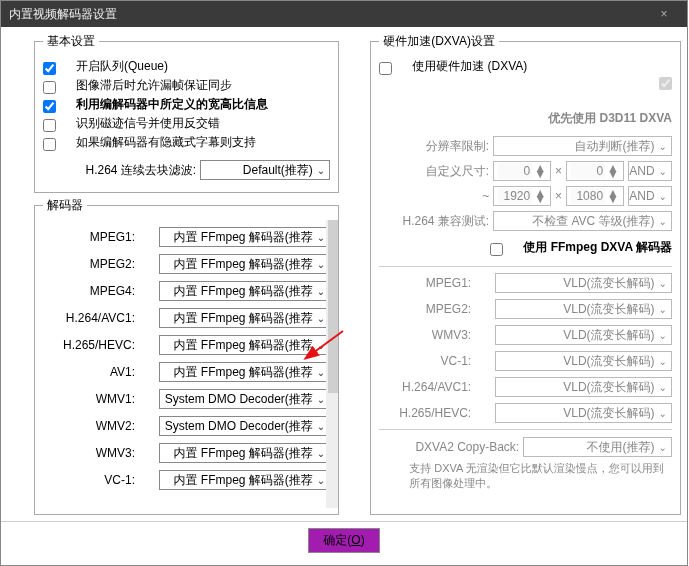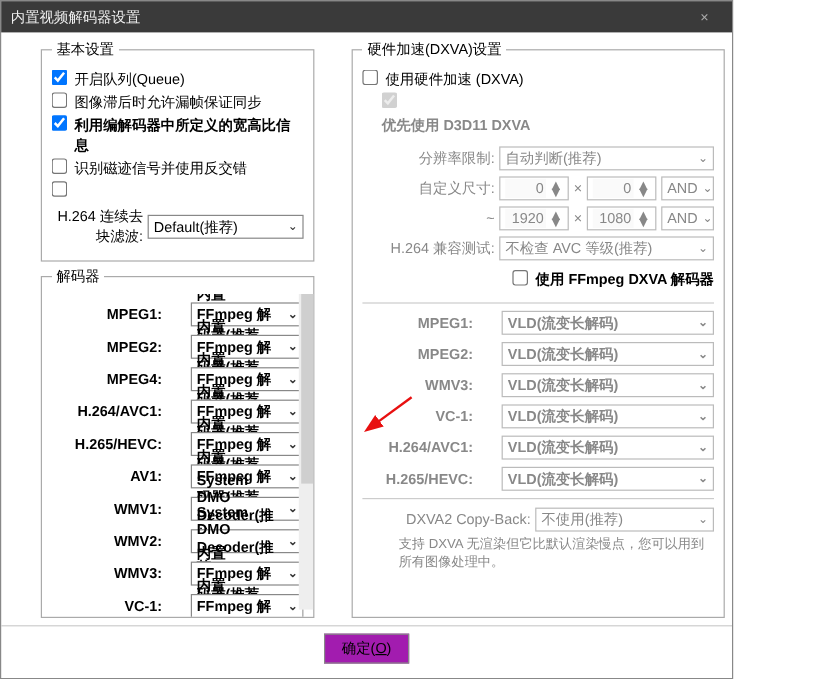--- a/index.html
+++ b/index.html
@@ -1,41 +1,41 @@
 <!DOCTYPE html>
 <html><head>
 <meta charset="utf-8">
 <style>
   * { box-sizing: border-box; font-family: "Microsoft YaHei", Arial, sans-serif; font-size: 12px; }
   body { margin: 0; background: #fff; }
-  .window { width: 611px; height: 566px; background: #fff; border: 1px solid #888; position: relative; }
+  .window { width: 688px; height: 566px; background: #fff; border: 1px solid #888; position: relative; }
   .titlebar { height: 26px; background: #3a3a3a; color: #eee; display: flex; align-items: center; padding: 0 8px; }
   .titlebar .ttl { flex: 1; }
   .titlebar .close { width: 30px; text-align: center; color: #aaa; cursor: pointer; }
   .body { display: flex; padding: 6px; gap: 4px; height: 494px; }
   .col { flex: 1; display: flex; flex-direction: column; gap: 4px; margin-left: 27px; }
   fieldset { border: 1px solid #aaa; margin: 0; padding: 6px 8px 8px 8px; }
   legend { padding: 0 4px; }
   .row { display: flex; align-items: center; gap: 4px; margin: 3px 0; min-height: 22px; }
-  .cb { display: flex; align-items: flex-start; gap: 6px; margin: 2px 0; }
+  .cb { display: flex; align-items: flex-end; gap: 20px; margin: 2px 0; }
   .cb input { margin: 0; }
   .bold { font-weight: bold; }
   .lbl-r { text-align: right; flex-shrink: 0; }
   select, .sel, .numinput { border: 1px solid #888; background: #fff; height: 20px; padding: 0 4px; font-size: 12px; }
-  .sel { display: flex; align-items: center; justify-content: space-between; gap: 4px; cursor: pointer; }
+  .sel { display: flex; align-items: center; justify-content: flex-end; gap: 4px; cursor: pointer; }
   .sel .car { color: #333; font-size: 10px; }
   .numinput { display: flex; align-items: center; }
   .numinput input { border: none; width: 34px; text-align: right; outline: none; font-size: 12px; }
   .spin { display: flex; flex-direction: column; line-height: 6px; font-size: 7px; color: #555; margin-left: 2px; }
   .spin span { cursor: pointer; }
   .grey, .grey * { color: #888 !important; }
   .grey .sel, .grey .numinput, .grey select { border-color: #bbb; }
   .decoders { flex: 1; overflow: hidden; position: relative; }
   .dec-list { overflow: hidden; }
-  .dec-row { display: flex; align-items: center; gap: 24px; margin: 7px 0; font-weight: bold; }
+  .dec-row { display: flex; align-items: center; gap: 24px; margin: 7px 0; }
   .dec-row .dn { width: 92px; text-align: right; }
   .dec-row .sel { flex: 1; }
   .footer { height: 38px; display: flex; align-items: center; justify-content: center; gap: 8px; border-top: 1px solid #ccc; }
   .btn { border: 1px solid #888; background: #a21caf; padding: 3px 14px; cursor: pointer; }
   .btn u { text-decoration: underline; }
   .hint { color: #888; font-size: 11px; line-height: 1.4; margin-top: 2px; }
   .dvxa-list .dec-row { margin: 6px 0; }
   .indent { margin-left: 16px; flex-direction: column; }
   .scrollbar-fake { position:absolute; right:-2px; top:6px; bottom:6px; width:14px; background:#eee;}
   .scrollbar-fake .thumb{position:absolute; left:2px; right:2px; top:0; height:60%; background:#cfcfcf;}
@@ -67,20 +67,21 @@
         <label class="cb bold">
             <input type="checkbox" checked="" style="">
             <span>利用编解码器中所定义的宽高比信息</span>
           </label>
         <label class="cb">
             <input type="checkbox" style="">
             <span>识别磁迹信号并使用反交错</span>
           </label>
         <label class="cb">
             <input type="checkbox" style="">
+            <span>如果编解码器有隐藏式字幕则支持</span>
           </label>
         <div class="row" style="margin-top:8px;">
           <span class="lbl-r" style="flex:1;">H.264 连续去块滤波:</span>
           <div class="sel" style="width:130px;">
             <span>Default(推荐)</span>
               <span class="car">⌄</span>
           </div>
         </div>
       </fieldset>
 

